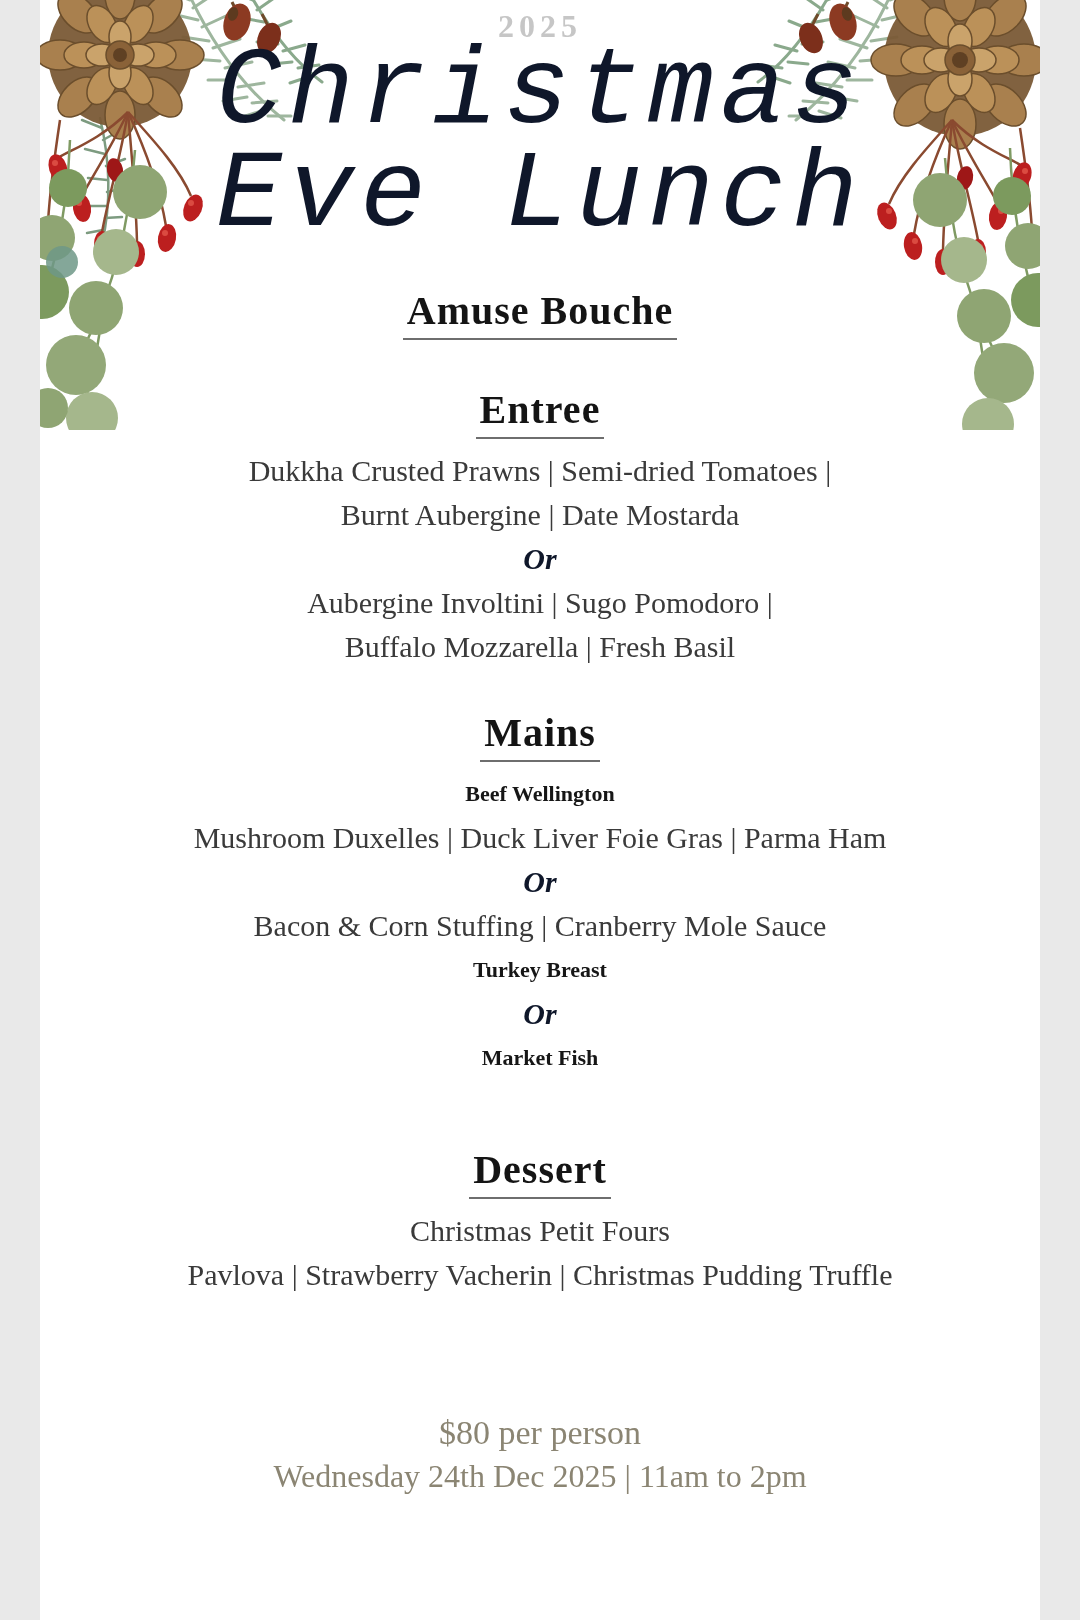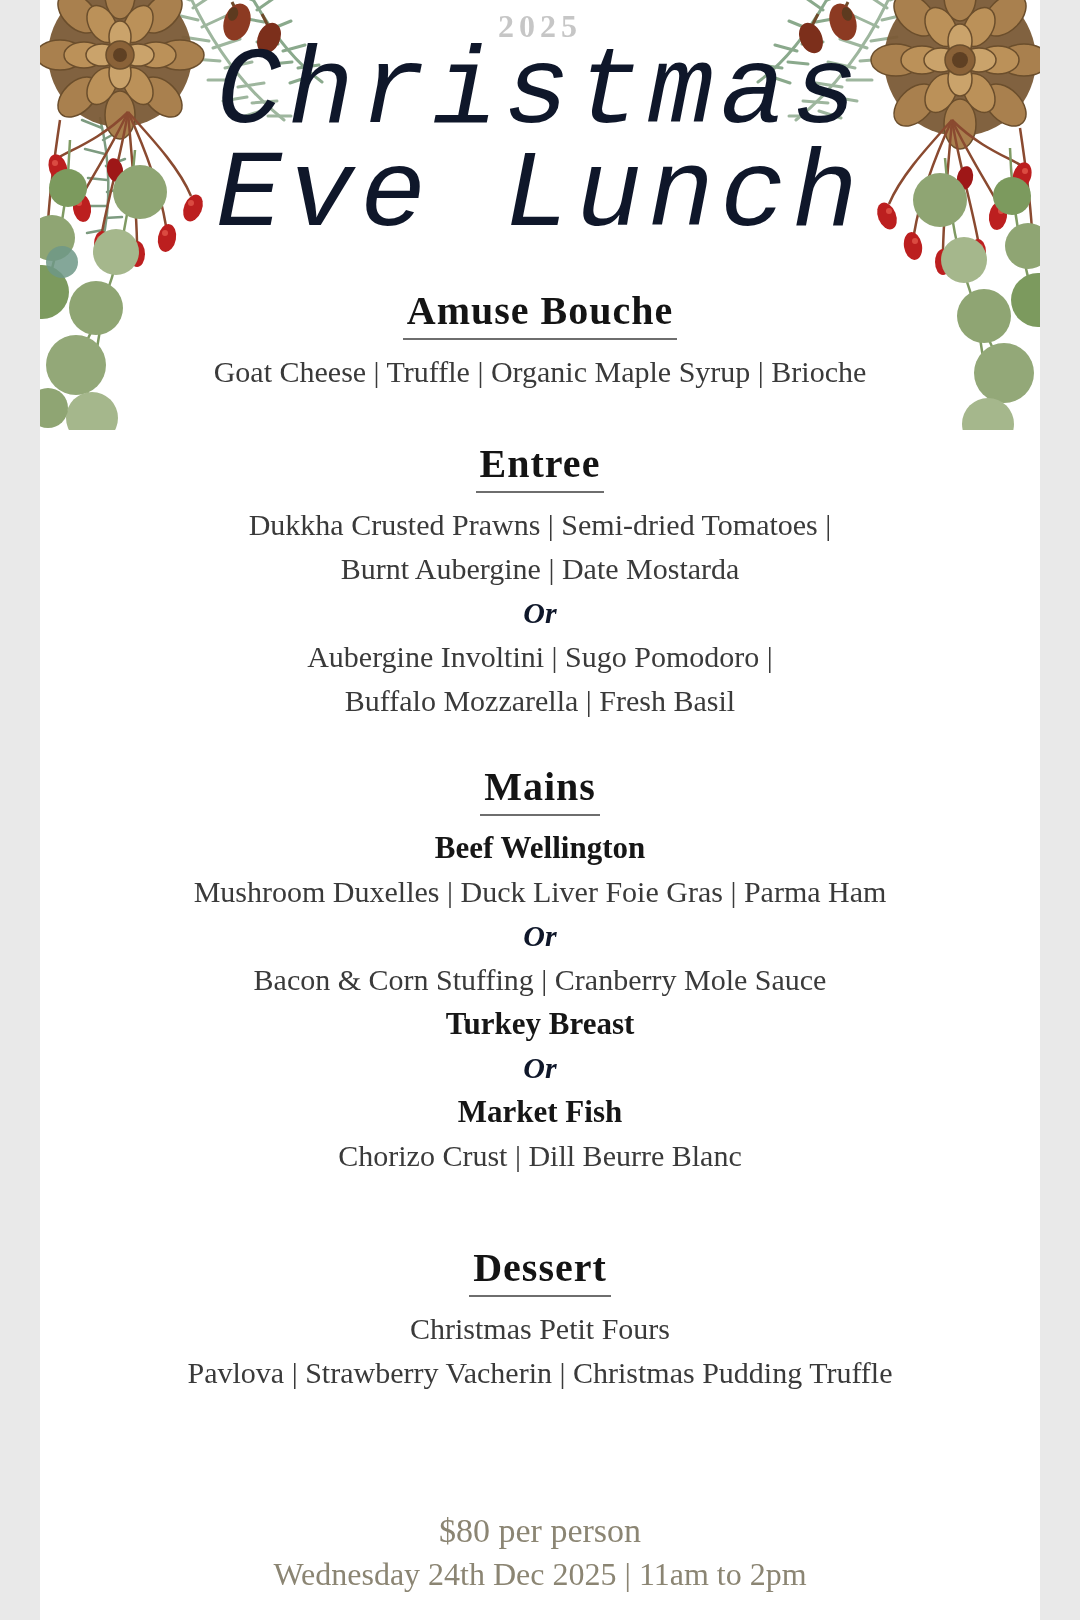--- a/index.html
+++ b/index.html
@@ -26,21 +26,21 @@
   #sections section:nth-child(3){ margin-top:40px; }
   #sections section:nth-child(4){ margin-top:66px; }
 
   .section-heading { margin:0 0 10px 0; }
   .heading-text {
     display:inline-block; font-size:40px; font-weight:bold; color:#141414;
     letter-spacing:1px; padding:0 4px 4px 4px; border-bottom:2px solid #6e6e6e;
   }
   .line { line-height:44px; white-space:nowrap; }
   .line-item { font-size:30px; color:#3a3a3a; }
-  .line-dish { font-size:31px; font-weight:bold; color:#161616; }
+  .line-dish { font-size:22px; font-weight:bold; color:#161616; }
   .line-or   { font-size:30px; font-weight:bold; font-style:italic; color:#0f172a; }
 
   .footer { margin-top:116px; color:#8b8573; }
   .price { font-size:34px; line-height:40px; }
   .datetime { font-size:32px; line-height:42px; margin-top:2px; }
 
   .corner { position:absolute; top:0; z-index:1; }
   .corner-left { left:0; }
   .corner-right { right:0; transform:scaleX(-1); }
 </style>
@@ -247,40 +247,38 @@
     <div class="year">2025</div>
 
     <div class="title">
       <div class="title-line">Christmas</div>
       <div class="title-line">Eve Lunch</div>
     </div>
 
     <div id="sections">
         <section class="menu-section">
           <h2 class="section-heading"><span class="heading-text">Amuse Bouche</span></h2>
-          <div class="line line-item">Goat Cheese | Truffle | Organic Maple Syrup | Brioche</div>
         </section>
         <section class="menu-section">
           <h2 class="section-heading"><span class="heading-text">Entree</span></h2>
           <div class="line line-item">Dukkha Crusted Prawns | Semi-dried Tomatoes |</div>
           <div class="line line-item">Burnt Aubergine | Date Mostarda</div>
           <div class="line line-or">Or</div>
           <div class="line line-item">Aubergine Involtini | Sugo Pomodoro |</div>
           <div class="line line-item">Buffalo Mozzarella | Fresh Basil</div>
         </section>
         <section class="menu-section">
           <h2 class="section-heading"><span class="heading-text">Mains</span></h2>
           <div class="line line-dish">Beef Wellington</div>
           <div class="line line-item">Mushroom Duxelles | Duck Liver Foie Gras | Parma Ham</div>
           <div class="line line-or">Or</div>
           <div class="line line-item">Bacon &amp; Corn Stuffing | Cranberry Mole Sauce</div>
           <div class="line line-dish">Turkey Breast</div>
           <div class="line line-or">Or</div>
           <div class="line line-dish">Market Fish</div>
-          <div class="line line-item">Chorizo Crust | Dill Beurre Blanc</div>
         </section>
         <section class="menu-section">
           <h2 class="section-heading"><span class="heading-text">Dessert</span></h2>
           <div class="line line-item">Christmas Petit Fours</div>
           <div class="line line-item">Pavlova | Strawberry Vacherin | Christmas Pudding Truffle</div>
         </section>
       </div>
 
     <div class="footer">
       <div class="price">$80 per person</div>

